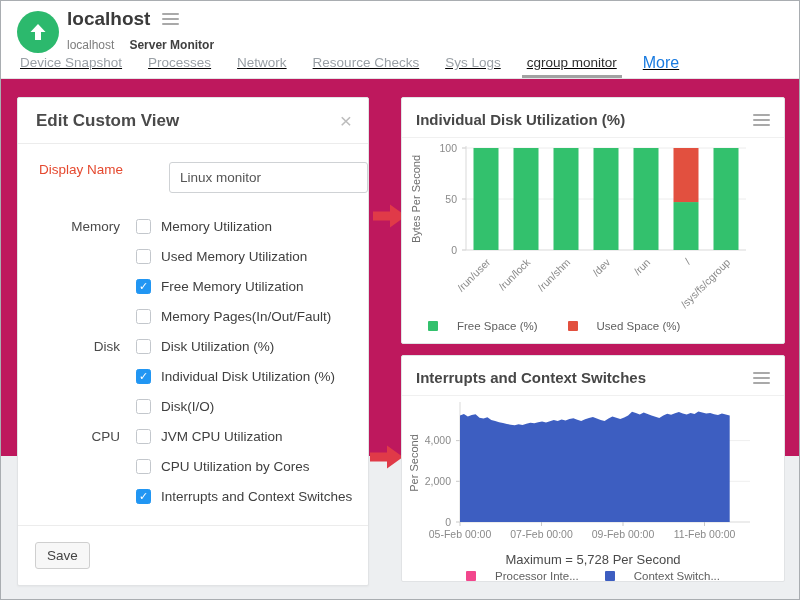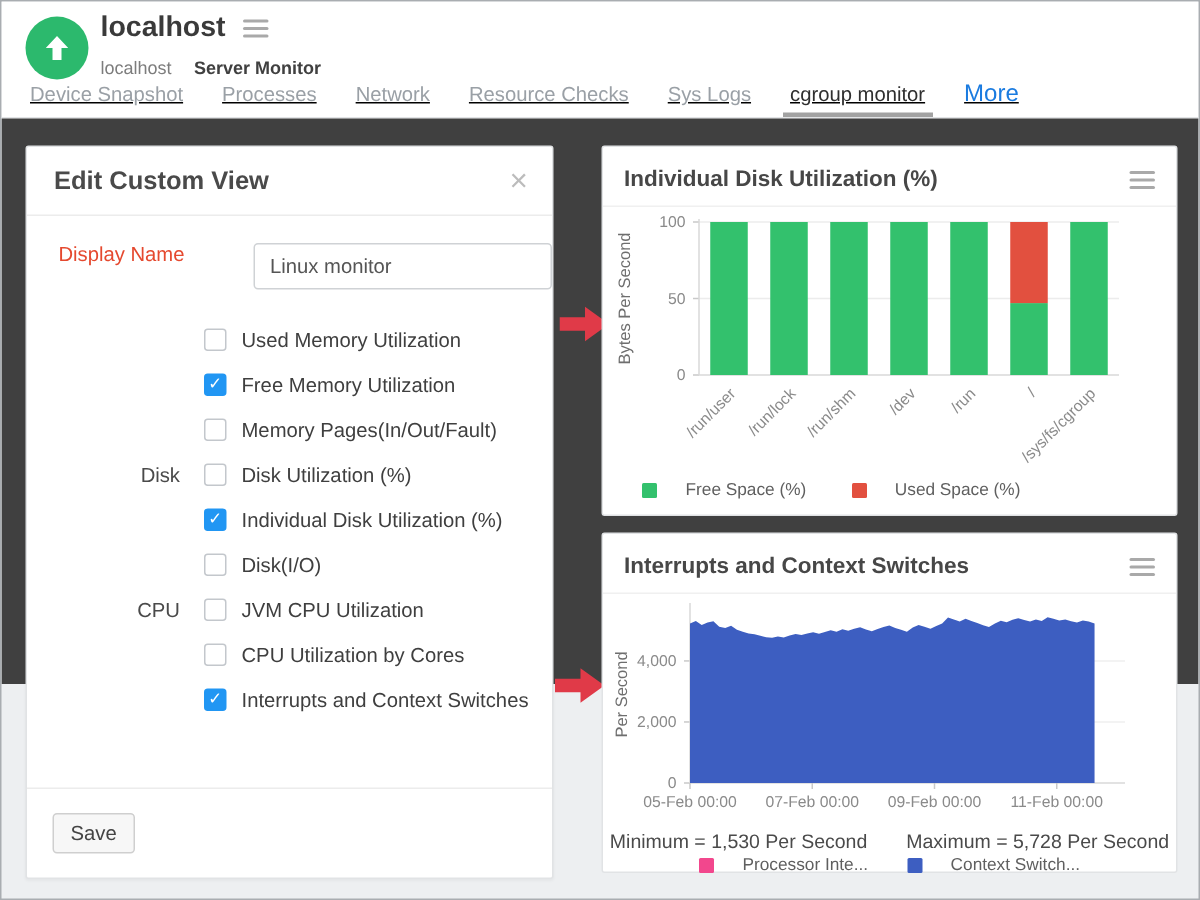--- a/index.html
+++ b/index.html
@@ -17,21 +17,21 @@
   .breadcrumb { position:absolute; left:66px; top:37px; font-size:12px; display:flex; gap:15px; align-items:center; }
   .crumb-device { color:#7d7d7d; }
   .crumb-link { color:#404040; font-weight:600; cursor:pointer; text-decoration:none; }
   .tabbar { position:absolute; left:6px; bottom:0; display:flex; align-items:flex-end; height:26px;text-decoration:underline; }
   .tab { font-size:13.5px; color:#9aa0a6; padding:0 13px 8px 13px; cursor:pointer; position:relative; white-space:nowrap; }
   .tab.active { color:#2f2f2f; }
   .tab.active::after { content:""; position:absolute; left:8px; right:8px; bottom:0; height:3px; background:#a2a2a2; }
   .tab.more { color:#1a7be0; font-size:16px; padding-bottom:6px; }
 
   
-  main { position:relative; height:377px; background:#404040; }
+  main { position:relative; height:377px; background:#be185d; }
   .card { position:absolute; background:#fff; border:1px solid #e1e3e5; border-radius:2px; }
 
   
   .dialog { left:16px; top:18px; width:352px; height:489px; box-shadow:0 1px 2px rgba(0,0,0,0.04); }
   .dialog-header { height:46px; border-bottom:1px solid #ececec; display:flex; align-items:center; justify-content:space-between; padding:0 16px 0 18px; }
   .dialog-title { font-size:17px; font-weight:600; color:#4a4a4a; }
   .dialog-close { font-size:21px; color:#bcbcbc; cursor:pointer; line-height:1; font-weight:400; }
   .dialog-body { padding:18px 0 0 0; }
   .name-row { display:flex; margin-bottom:18px;gap:30px; }
   .name-label { width:118px; text-align:right; font-size:13.5px; color:#e5492f; padding-right:8px; }
@@ -103,20 +103,25 @@
         <span class="dialog-title">Edit Custom View</span>
         <span class="dialog-close">×</span>
       </div>
       <div class="dialog-body">
         <div class="name-row">
           <span class="name-label">Display Name</span>
           <input class="name-input" type="text" value="Linux monitor" style="">
         </div>
         <div id="groups">
             <div class="group-row">
+              <span class="group-cell">Memory</span>
+              <span class="checkbox"></span>
+              <span class="item-label">Memory Utilization</span>
+            </div>
+            <div class="group-row">
               <span class="group-cell"></span>
               <span class="checkbox"></span>
               <span class="item-label">Used Memory Utilization</span>
             </div>
             <div class="group-row">
               <span class="group-cell"></span>
               <span class="checkbox checked">✓</span>
               <span class="item-label">Free Memory Utilization</span>
             </div>
             <div class="group-row">
@@ -242,21 +247,20 @@
           <line x1="58" y1="126" x2="58" y2="130" stroke="#c9c9c9"></line>
           <text x="58" y="142" text-anchor="middle" font-size="10.5" fill="#8a8a8a">05-Feb 00:00</text>
           <line x1="139.5" y1="126" x2="139.5" y2="130" stroke="#c9c9c9"></line>
           <text x="139.5" y="142" text-anchor="middle" font-size="10.5" fill="#8a8a8a">07-Feb 00:00</text>
           <line x1="221" y1="126" x2="221" y2="130" stroke="#c9c9c9"></line>
           <text x="221" y="142" text-anchor="middle" font-size="10.5" fill="#8a8a8a">09-Feb 00:00</text>
           <line x1="302.5" y1="126" x2="302.5" y2="130" stroke="#c9c9c9"></line>
           <text x="302.5" y="142" text-anchor="middle" font-size="10.5" fill="#8a8a8a">11-Feb 00:00</text>
         </svg>
       <div class="minmax-row">
-        <span>Minimum = 1,530 Per Second</span>
         <span>Maximum = 5,728 Per Second</span>
       </div>
       <div class="legend-row" id="areaLegend">
           <span class="legend-item">
             <span class="legend-swatch" style="background: rgb(242, 71, 141);"></span>
             <span>Processor Inte...</span>
           </span>
           <span class="legend-item">
             <span class="legend-swatch" style="background: rgb(61, 94, 193);"></span>
             <span>Context Switch...</span>

